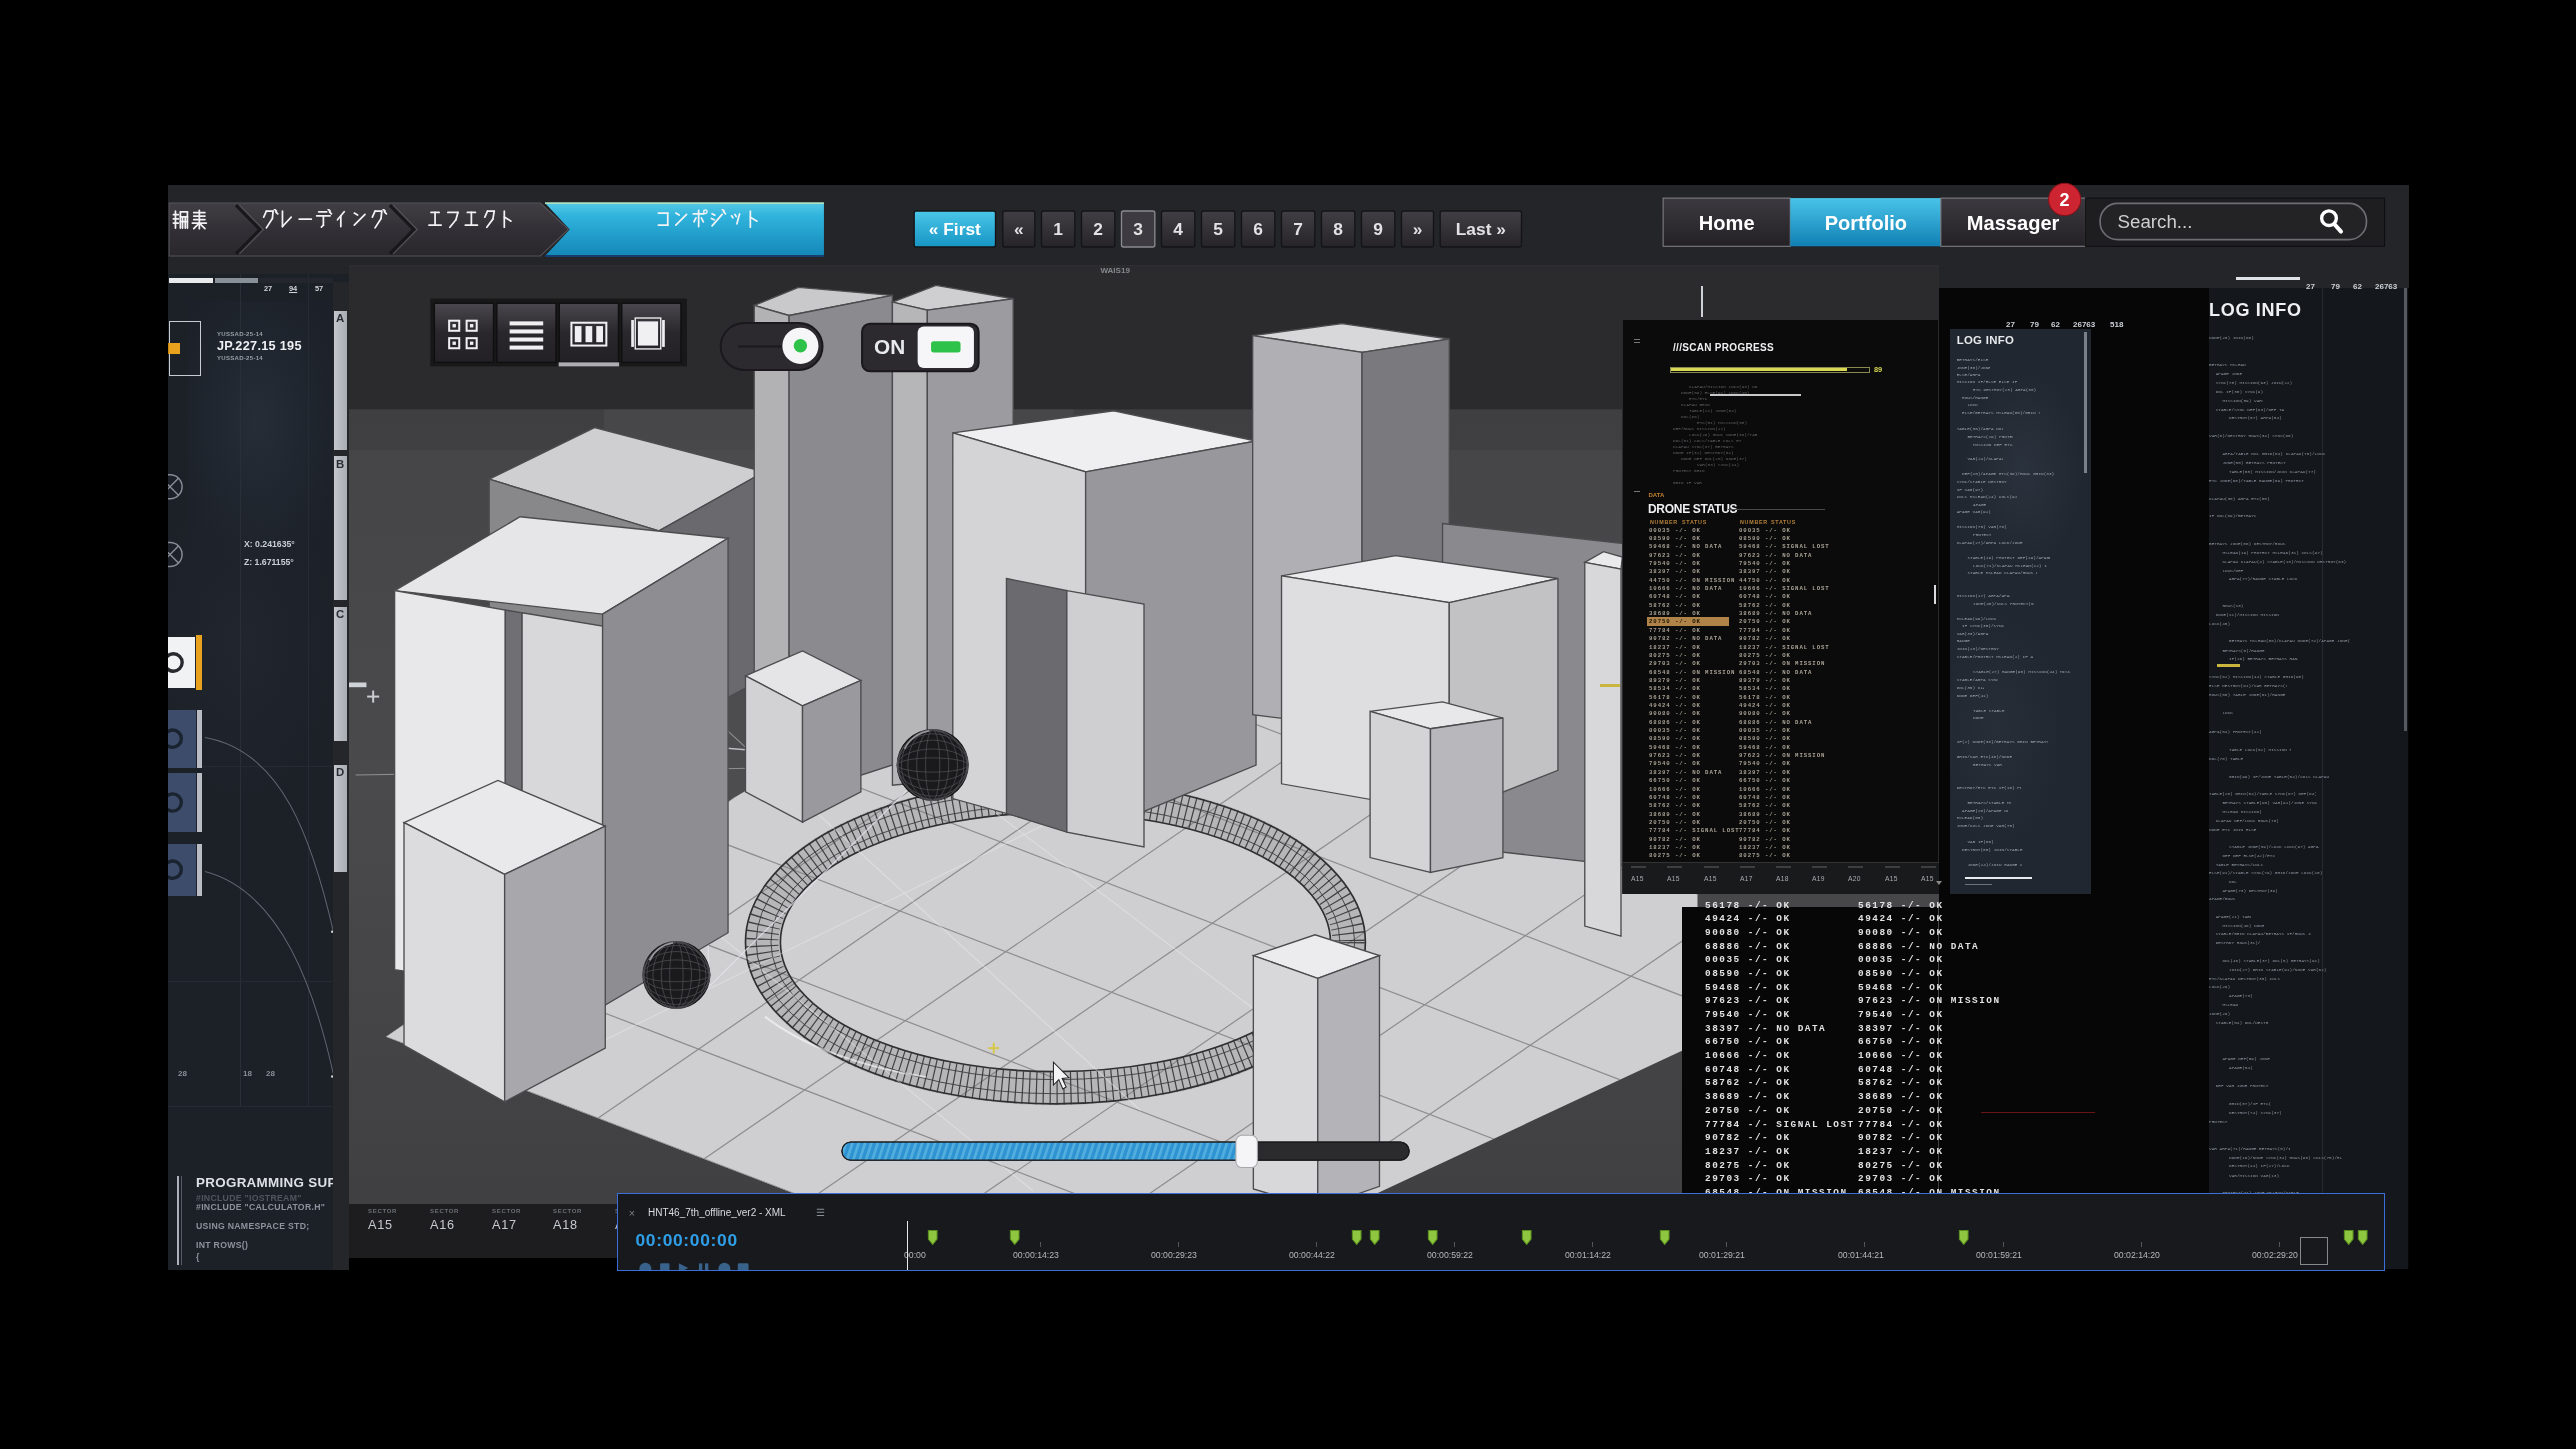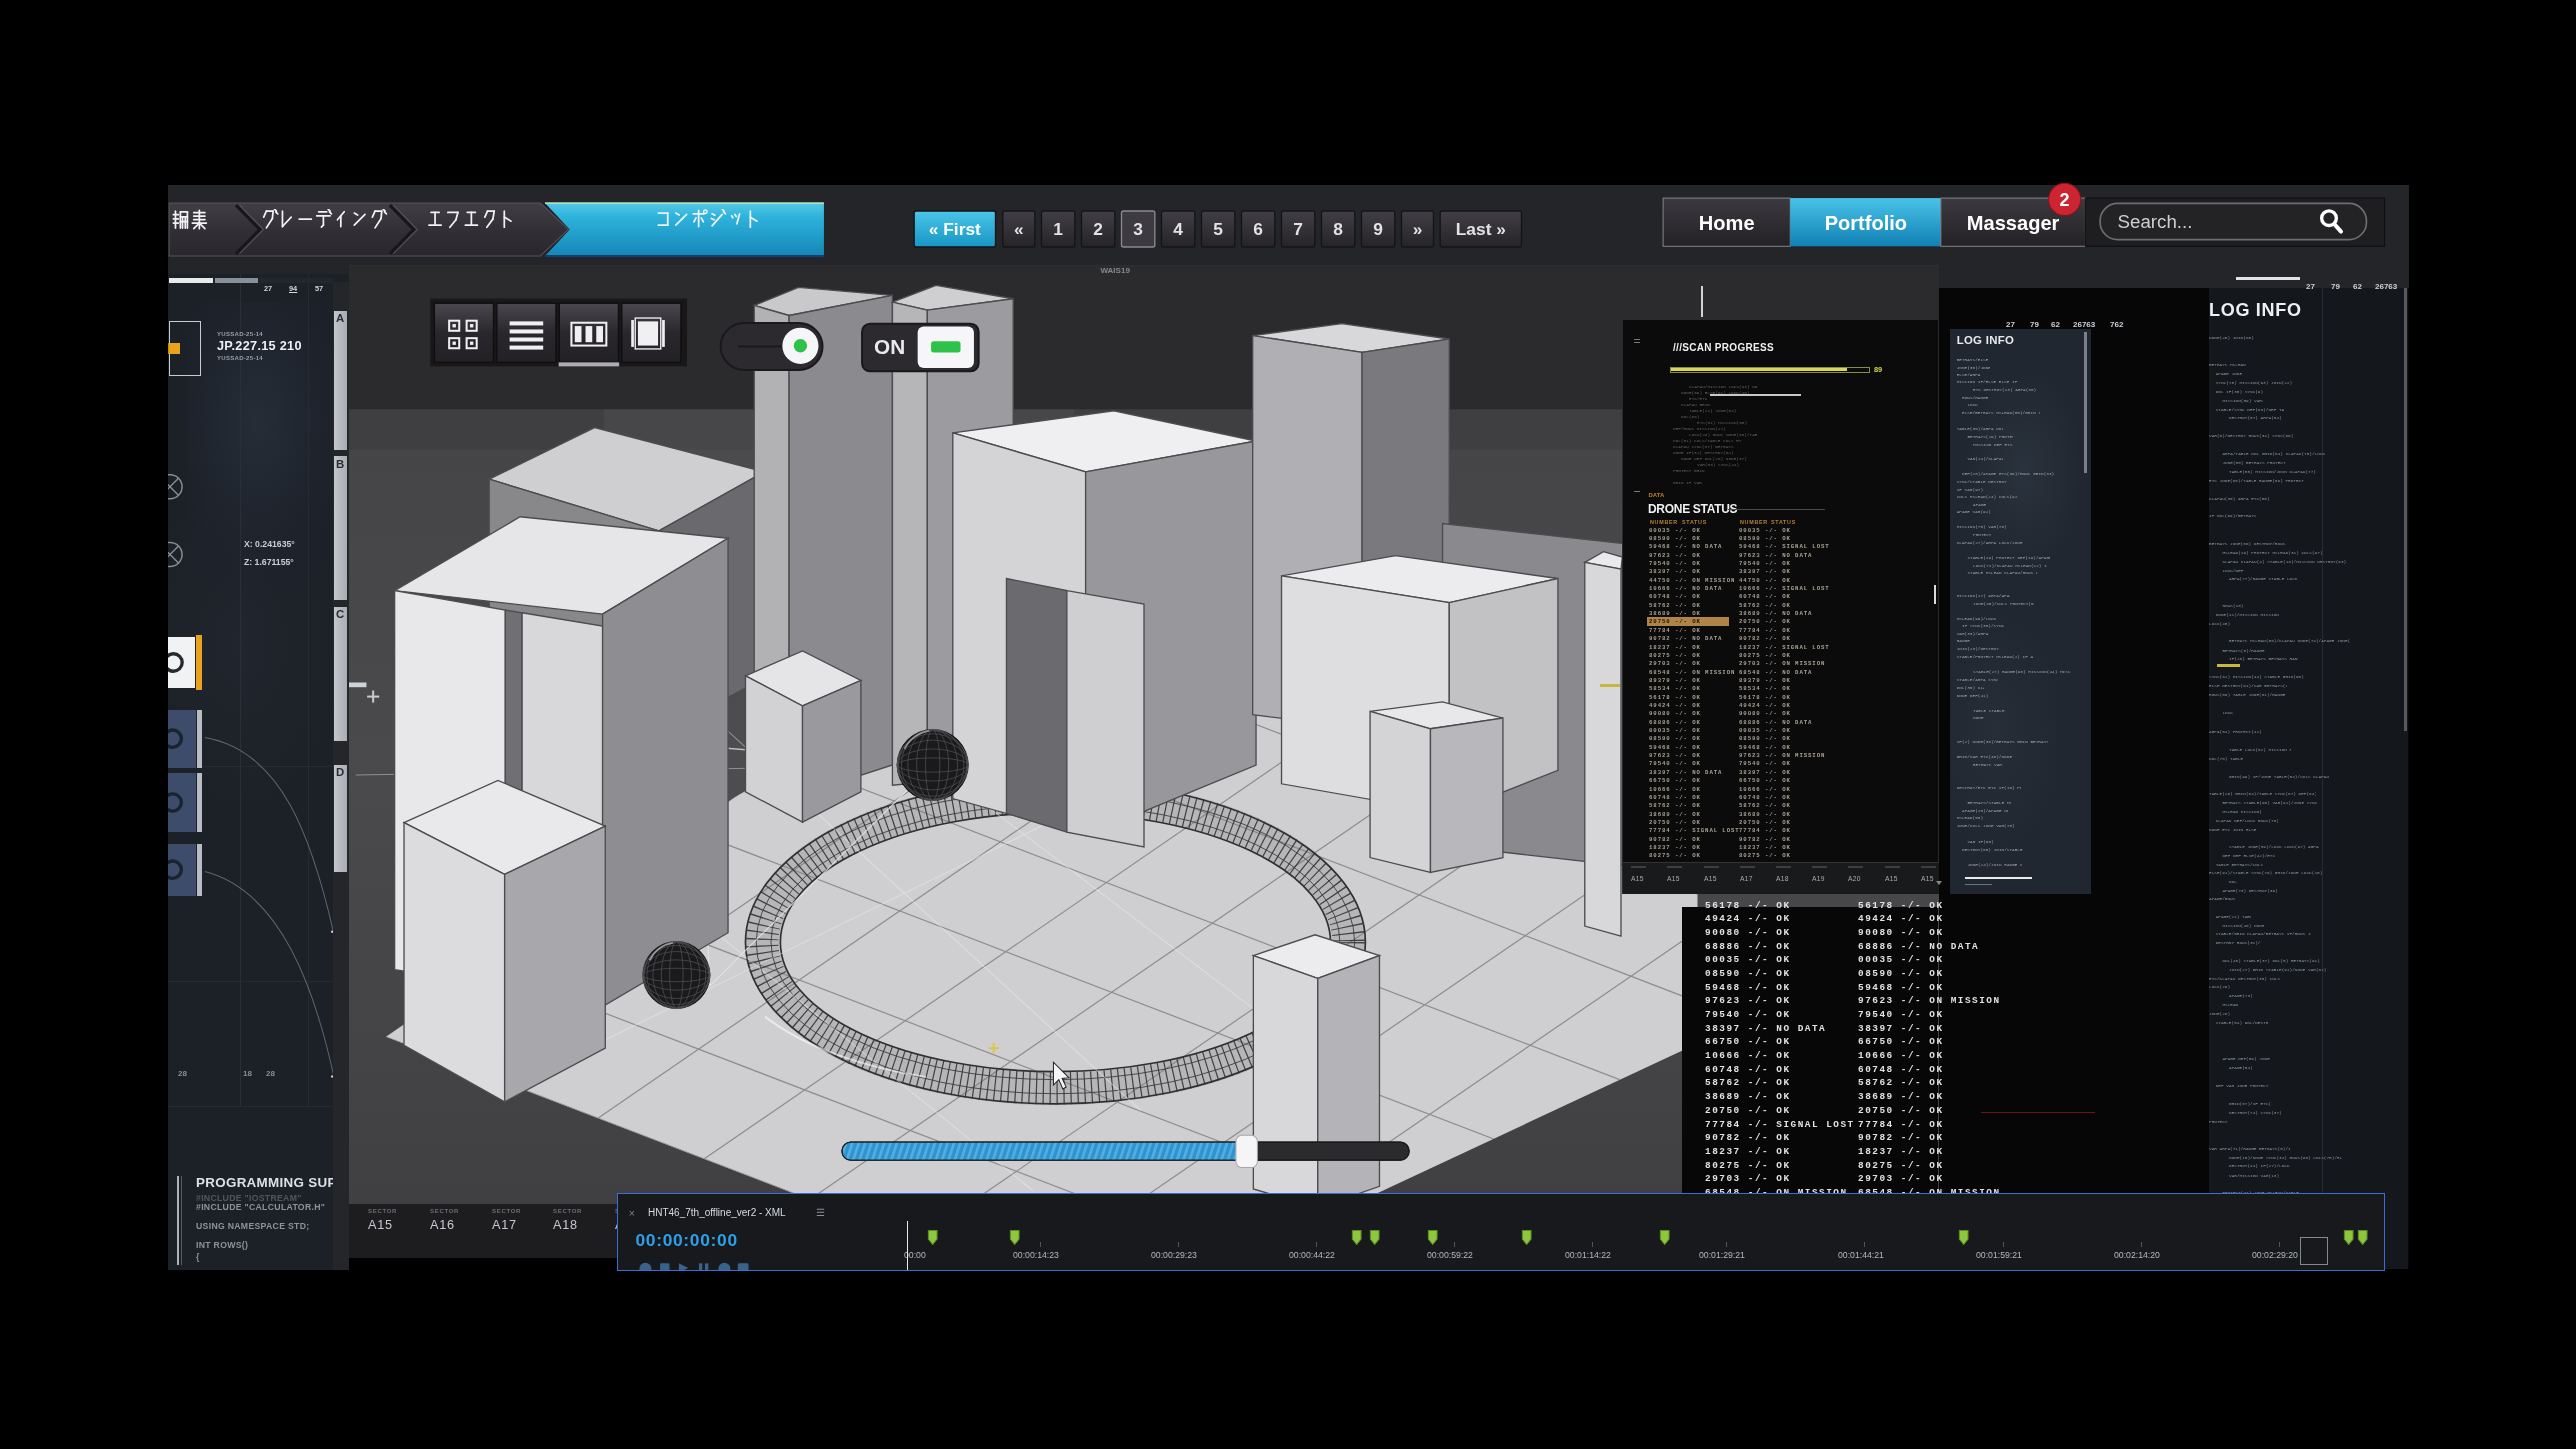--- a/index.html
+++ b/index.html
@@ -188,21 +188,21 @@
 <div style="position:absolute;left:169px;top:278px;width:44px;height:5.4px;background:#e8eaec;"></div>
 <div style="position:absolute;left:215px;top:278px;width:43px;height:5.4px;background:#8a9098;"></div>
 <div style="position:absolute;left:259px;top:278px;width:74px;height:5.4px;background:#23272d;"></div>
 <div style="position:absolute;left:264px;top:284px;font-family:'Liberation Sans', sans-serif;font-size:7.4px;color:#d2d6db;font-weight:700;letter-spacing:0px;white-space:nowrap;">27</div>
 <div style="position:absolute;left:289px;top:284px;font-family:'Liberation Sans', sans-serif;font-size:7.4px;color:#d2d6db;font-weight:700;letter-spacing:0px;white-space:nowrap;text-decoration:underline;">94</div>
 <div style="position:absolute;left:315px;top:284px;font-family:'Liberation Sans', sans-serif;font-size:7.4px;color:#d2d6db;font-weight:700;letter-spacing:0px;white-space:nowrap;">57</div>
 <div style="position:absolute;left:169px;top:321px;width:32px;height:55px;border:1.3px solid #c8ccd2;"></div>
 <div style="position:absolute;left:169px;top:343px;width:10.7px;height:11.4px;background:#e8a21e;"></div>
 <div style="position:absolute;left:168px;top:343px;width:1.3px;height:11.4px;background:#c88a14;"></div>
 <div style="position:absolute;left:217px;top:331px;font-family:'Liberation Sans', sans-serif;font-size:6px;color:#9aa0a8;font-weight:700;letter-spacing:0.3px;white-space:nowrap;">YUSSAD-25-14</div>
-<div style="position:absolute;left:217px;top:339px;font-family:'Liberation Sans', sans-serif;font-size:12.7px;color:#eef0f3;font-weight:700;letter-spacing:0.3px;white-space:nowrap;">JP.227.15 210</div>
+<div style="position:absolute;left:217px;top:339px;font-family:'Liberation Sans', sans-serif;font-size:12.7px;color:#eef0f3;font-weight:700;letter-spacing:0.3px;white-space:nowrap;">JP.227.15 195</div>
 <div style="position:absolute;left:217px;top:355px;font-family:'Liberation Sans', sans-serif;font-size:6px;color:#9aa0a8;font-weight:700;letter-spacing:0.3px;white-space:nowrap;">YUSSAD-25-14</div>
 <div style="position:absolute;left:244px;top:539px;font-family:'Liberation Sans', sans-serif;font-size:8.7px;color:#c9ced5;font-weight:700;letter-spacing:0px;white-space:nowrap;">X: 0.241635°</div>
 <div style="position:absolute;left:244px;top:557px;font-family:'Liberation Sans', sans-serif;font-size:8.7px;color:#c9ced5;font-weight:700;letter-spacing:0px;white-space:nowrap;">Z: 1.671155°</div>
 <svg style="position:absolute;left:168px;top:470px" width="29.5" height="114" viewBox="0 0 44 170">
     <circle cx="3" cy="25" r="18" fill="none" stroke="#878d95" stroke-width="2.2"></circle>
     <line x1="-10" y1="12" x2="16" y2="38" stroke="#878d95" stroke-width="2.2"></line>
     <line x1="16" y1="12" x2="-10" y2="38" stroke="#878d95" stroke-width="2.2"></line>
     <circle cx="3" cy="126" r="18" fill="none" stroke="#878d95" stroke-width="2.2"></circle>
     <line x1="-10" y1="113" x2="16" y2="139" stroke="#878d95" stroke-width="2.2"></line>
     <line x1="16" y1="113" x2="-10" y2="139" stroke="#878d95" stroke-width="2.2"></line>
@@ -516,21 +516,21 @@
     <div style="position:absolute;left:12px;top:518px;font-size:4.4px;color:#9aa2ac;font-family:'Liberation Mono',monospace;white-space:nowrap;overflow:hidden;width:61px;">DESTROY(85) JOIN/STABLE</div>
     <div style="position:absolute;left:17.4px;top:533px;font-size:4.4px;color:#9aa2ac;font-family:'Liberation Mono',monospace;white-space:nowrap;overflow:hidden;width:55px;">JONE(24)/JOIN RANGE COLS(72)/PROTECT GRI</div>
     <div style="position:absolute;left:134px;top:3.4px;width:2.7px;height:141px;background:#7a808a;"></div>
     <div style="position:absolute;left:15.4px;top:548px;width:67px;height:2px;background:#e8ebee;"></div>
     <div style="position:absolute;left:15.4px;top:555px;width:27px;height:1.3px;background:#6a727e;"></div>
   </div>
 <div style="position:absolute;left:2006px;top:320px;font-family:'Liberation Sans', sans-serif;font-size:8px;color:#ccd1d7;font-weight:700;letter-spacing:0px;white-space:nowrap;">27</div>
 <div style="position:absolute;left:2030px;top:320px;font-family:'Liberation Sans', sans-serif;font-size:8px;color:#ccd1d7;font-weight:700;letter-spacing:0px;white-space:nowrap;">79</div>
 <div style="position:absolute;left:2051px;top:320px;font-family:'Liberation Sans', sans-serif;font-size:8px;color:#ccd1d7;font-weight:700;letter-spacing:0px;white-space:nowrap;">62</div>
 <div style="position:absolute;left:2073px;top:320px;font-family:'Liberation Sans', sans-serif;font-size:8px;color:#ccd1d7;font-weight:700;letter-spacing:0px;white-space:nowrap;">26763</div>
-<div style="position:absolute;left:2110px;top:320px;font-family:'Liberation Sans', sans-serif;font-size:8px;color:#ccd1d7;font-weight:700;letter-spacing:0px;white-space:nowrap;">762</div>
+<div style="position:absolute;left:2110px;top:320px;font-family:'Liberation Sans', sans-serif;font-size:8px;color:#ccd1d7;font-weight:700;letter-spacing:0px;white-space:nowrap;">518</div>
 <div style="position:absolute;left:2209px;top:288px;width:199px;height:981px;background:#14171b;overflow:hidden;">
     <div style="position:absolute;left:113px;top:0;width:0.7px;height:981px;background:#262b31;"></div>
     <div style="position:absolute;left:0;top:12px;font-size:18px;font-weight:bold;color:#eef0f3;letter-spacing:0.7px;">LOG INFO</div>
     <div style="position:absolute;left:0px;top:47px;font-size:4.4px;color:#8d95a0;font-family:'Liberation Mono',monospace;white-space:nowrap;overflow:hidden;width:145px;">NODE(28) JOIN(68)</div>
     <div style="position:absolute;left:0px;top:74px;font-size:4.4px;color:#8d95a0;font-family:'Liberation Mono',monospace;white-space:nowrap;overflow:hidden;width:81px;">BETRAYS MSLEAD</div>
     <div style="position:absolute;left:6.7px;top:83px;font-size:4.4px;color:#8d95a0;font-family:'Liberation Mono',monospace;white-space:nowrap;overflow:hidden;width:95px;">APAGE JONE</div>
     <div style="position:absolute;left:6.7px;top:92px;font-size:4.4px;color:#8d95a0;font-family:'Liberation Mono',monospace;white-space:nowrap;overflow:hidden;width:174px;">SYNC(78) MISSION(93) JOIN(22)</div>
     <div style="position:absolute;left:6.7px;top:101px;font-size:4.4px;color:#8d95a0;font-family:'Liberation Mono',monospace;white-space:nowrap;overflow:hidden;width:138px;">DOL IF(30) SYNC(9)</div>
     <div style="position:absolute;left:13.4px;top:110px;font-size:4.4px;color:#8d95a0;font-family:'Liberation Mono',monospace;white-space:nowrap;overflow:hidden;width:41px;">MISSION(89) VAR(93)</div>
     <div style="position:absolute;left:6.7px;top:119px;font-size:4.4px;color:#8d95a0;font-family:'Liberation Mono',monospace;white-space:nowrap;overflow:hidden;width:68px;">STABLE/SYNC DEF(63)/DEF TABLE</div>

